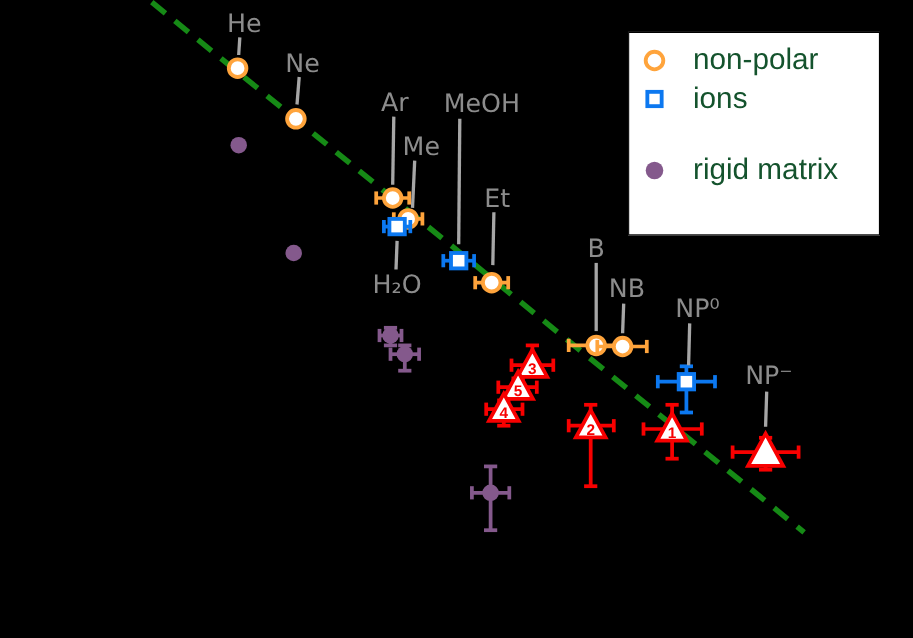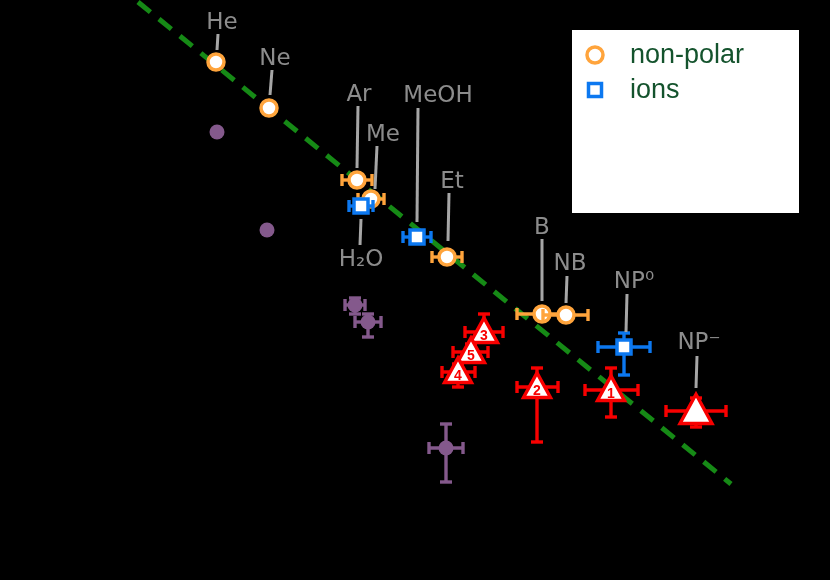--- a/index.html
+++ b/index.html
@@ -229,14 +229,20 @@
         <circle cx="15" cy="15" r="8" fill="none" stroke="var(--c-nonpolar)" stroke-width="3.5"></circle>
       </svg>
       <span class="llabel">non-polar</span>
     </div>
     <div class="lrow">
       <svg class="licon" width="36" height="30">
         <rect x="8.5" y="8.5" width="13" height="13" fill="none" stroke="var(--c-polar)" stroke-width="3.5"></rect>
       </svg>
       <span class="llabel">ions</span>
     </div>
+    <div class="lrow gap">
+      <svg class="licon" width="36" height="30">
+        <circle cx="15" cy="15" r="8" fill="var(--c-rigid)"></circle>
+      </svg>
+      <span class="llabel">rigid matrix</span>
+    </div>
   </div>
 </div>
 
 </body></html>

